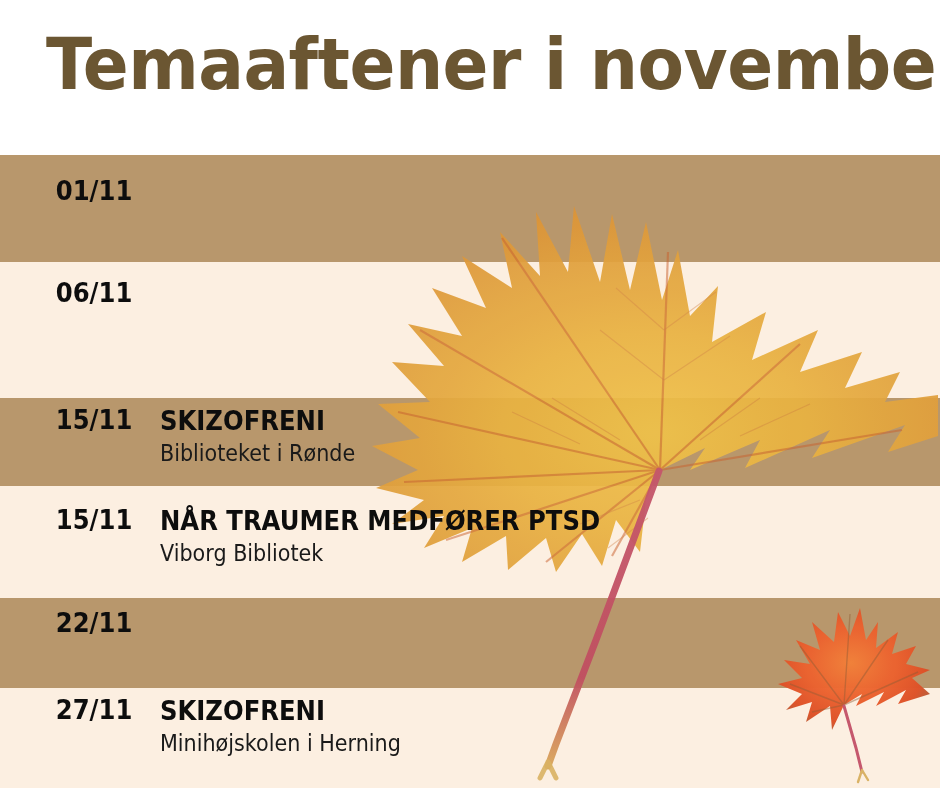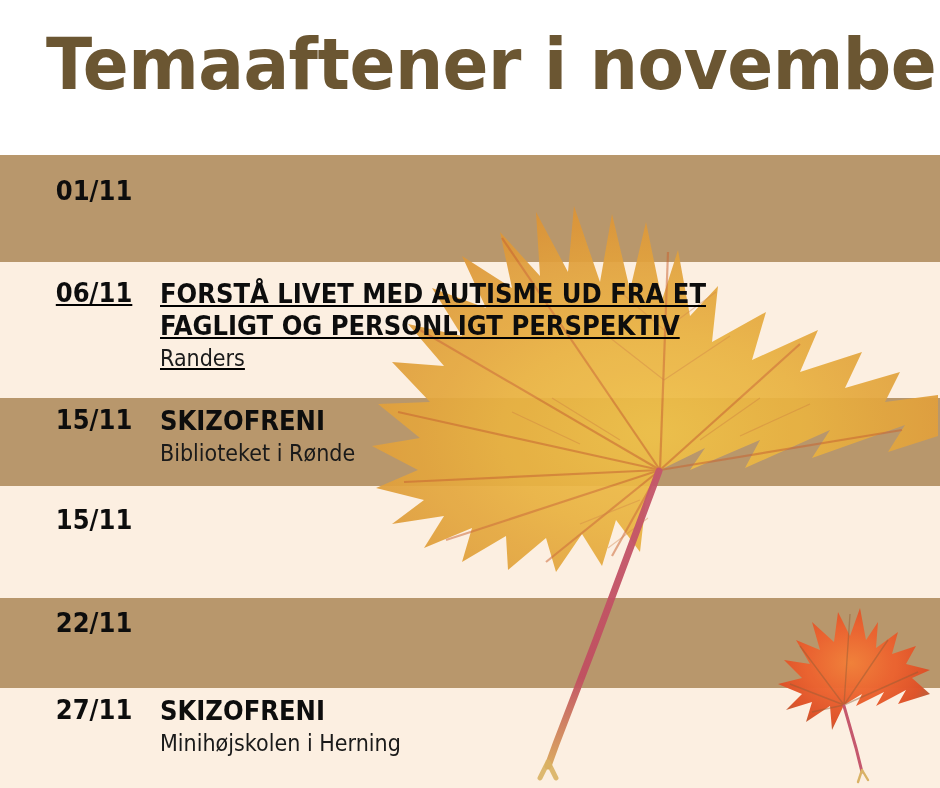--- a/index.html
+++ b/index.html
@@ -109,21 +109,21 @@
     line-height:28px;
     color:#1a1a1a;
     margin-top:2px;
     transform:scaleX(0.9);
     transform-origin:left top;
     white-space:nowrap;
   }
 
   
   .r0{top:176px;}
-  .r1{top:278px;text-decoration:underline;}
+  .r1{top:278px;}
   .r2{top:405px;}
   .r3{top:505px;}
   .r4{top:608px;align-items:center;}
   .r5{top:695px;}
 </style>
 </head>
 <body>
 
 <div id="poster">
 
@@ -219,37 +219,36 @@
   </div>
 
   <div class="text-layer">
 
     <div class="row r0">
       <div class="date">01/11</div>
     </div>
 
     <div class="row r1">
       <div class="date">06/11</div>
-      <div class="info">
-        <div class="title">FORSTÅ LIVET MED AUTISME UD FRA ET</div>
-        <div class="title">FAGLIGT OG PERSONLIGT PERSPEKTIV</div>
-        <div class="venue">Randers</div>
-      </div>
     </div>
 
     <div class="row r2">
       <div class="date">15/11</div>
       <div class="info">
         <div class="title">SKIZOFRENI</div>
         <div class="venue">Biblioteket i Rønde</div>
       </div>
     </div>
 
     <div class="row r3">
       <div class="date">15/11</div>
+      <div class="info">
+        <div class="title">NÅR TRAUMER MEDFØRER PTSD</div>
+        <div class="venue">Viborg Bibliotek</div>
+      </div>
     </div>
 
     <div class="row r4">
       <div class="date">22/11</div>
     </div>
 
     <div class="row r5">
       <div class="date">27/11</div>
       <div class="info">
         <div class="title">SKIZOFRENI</div>

